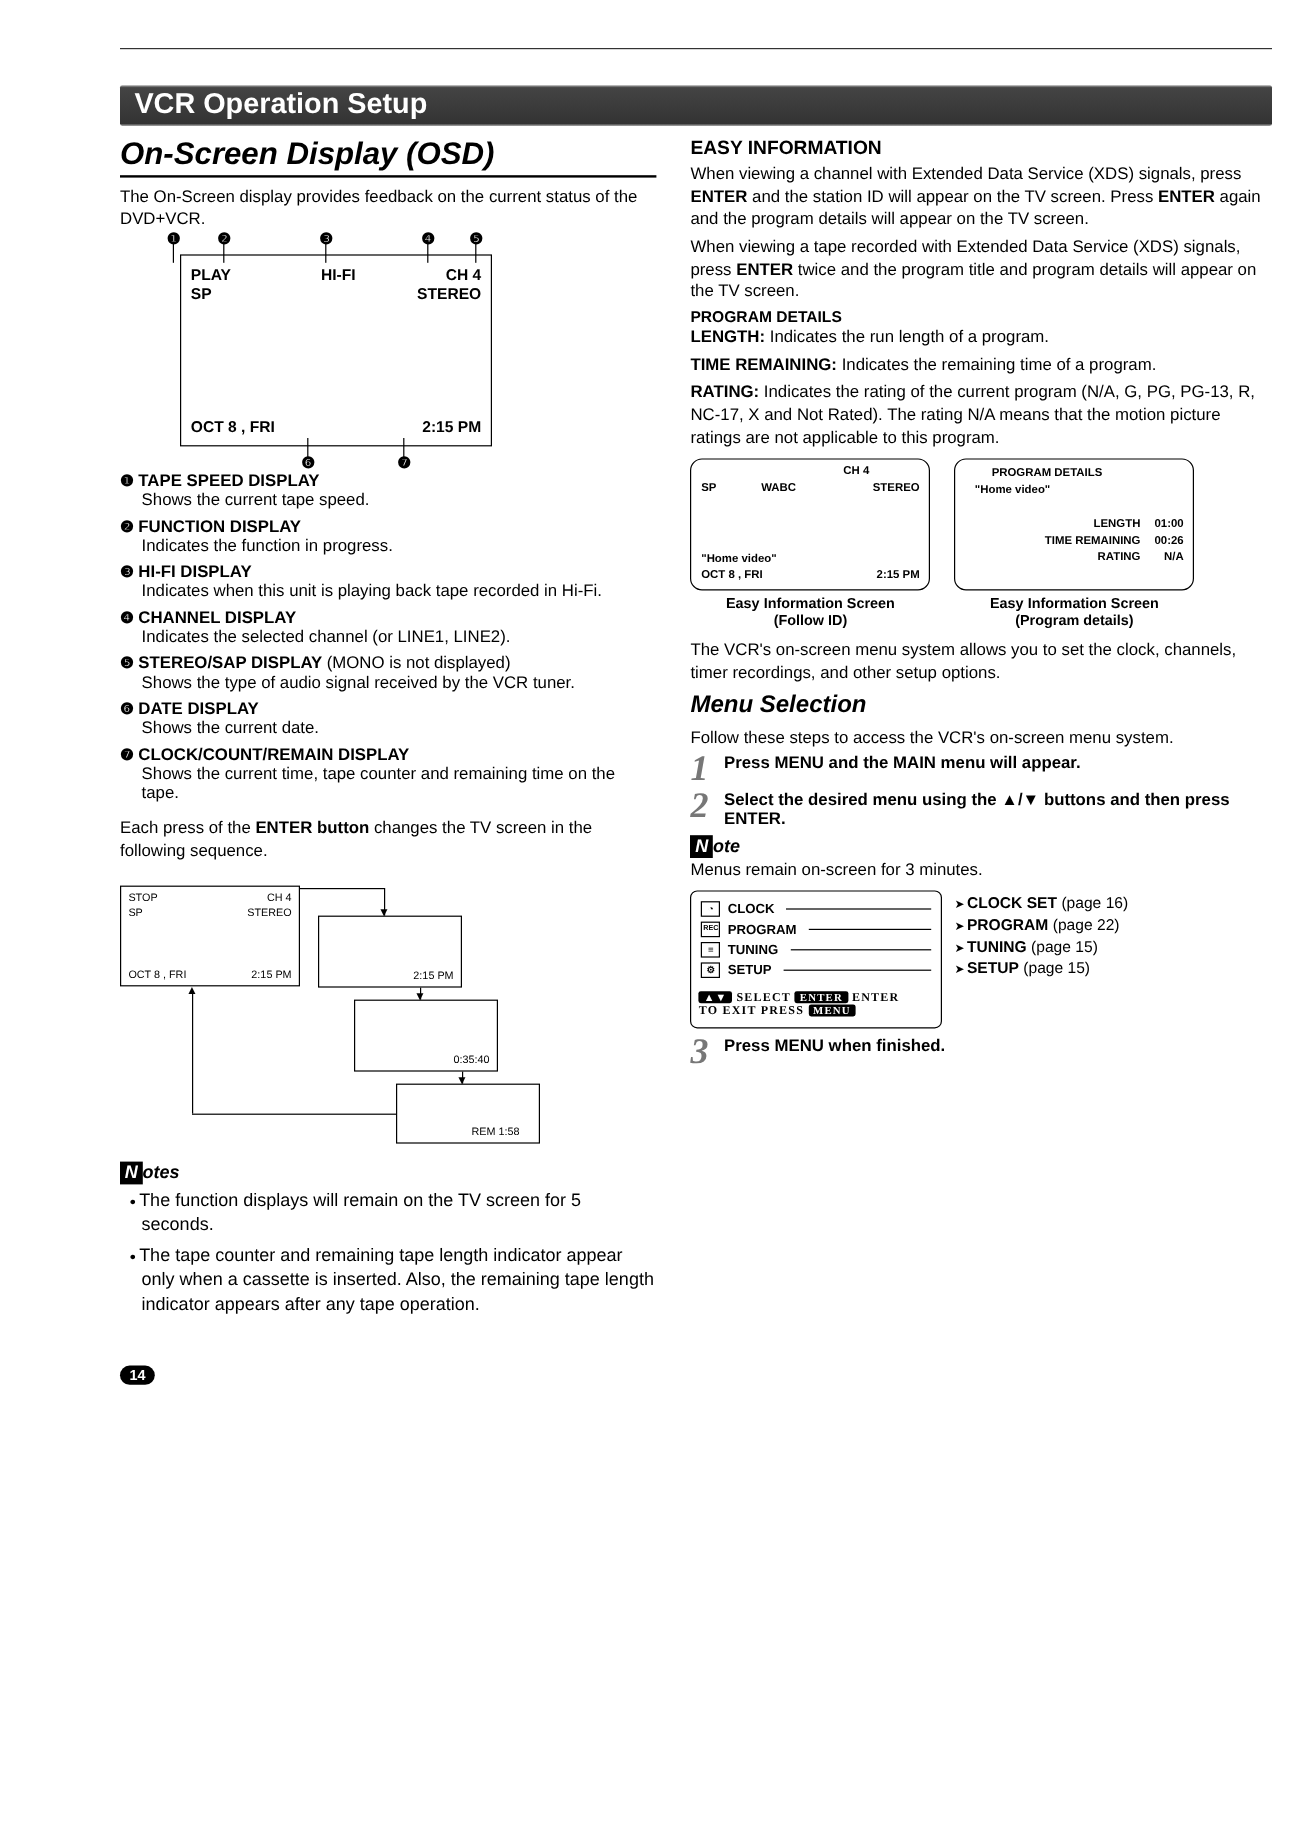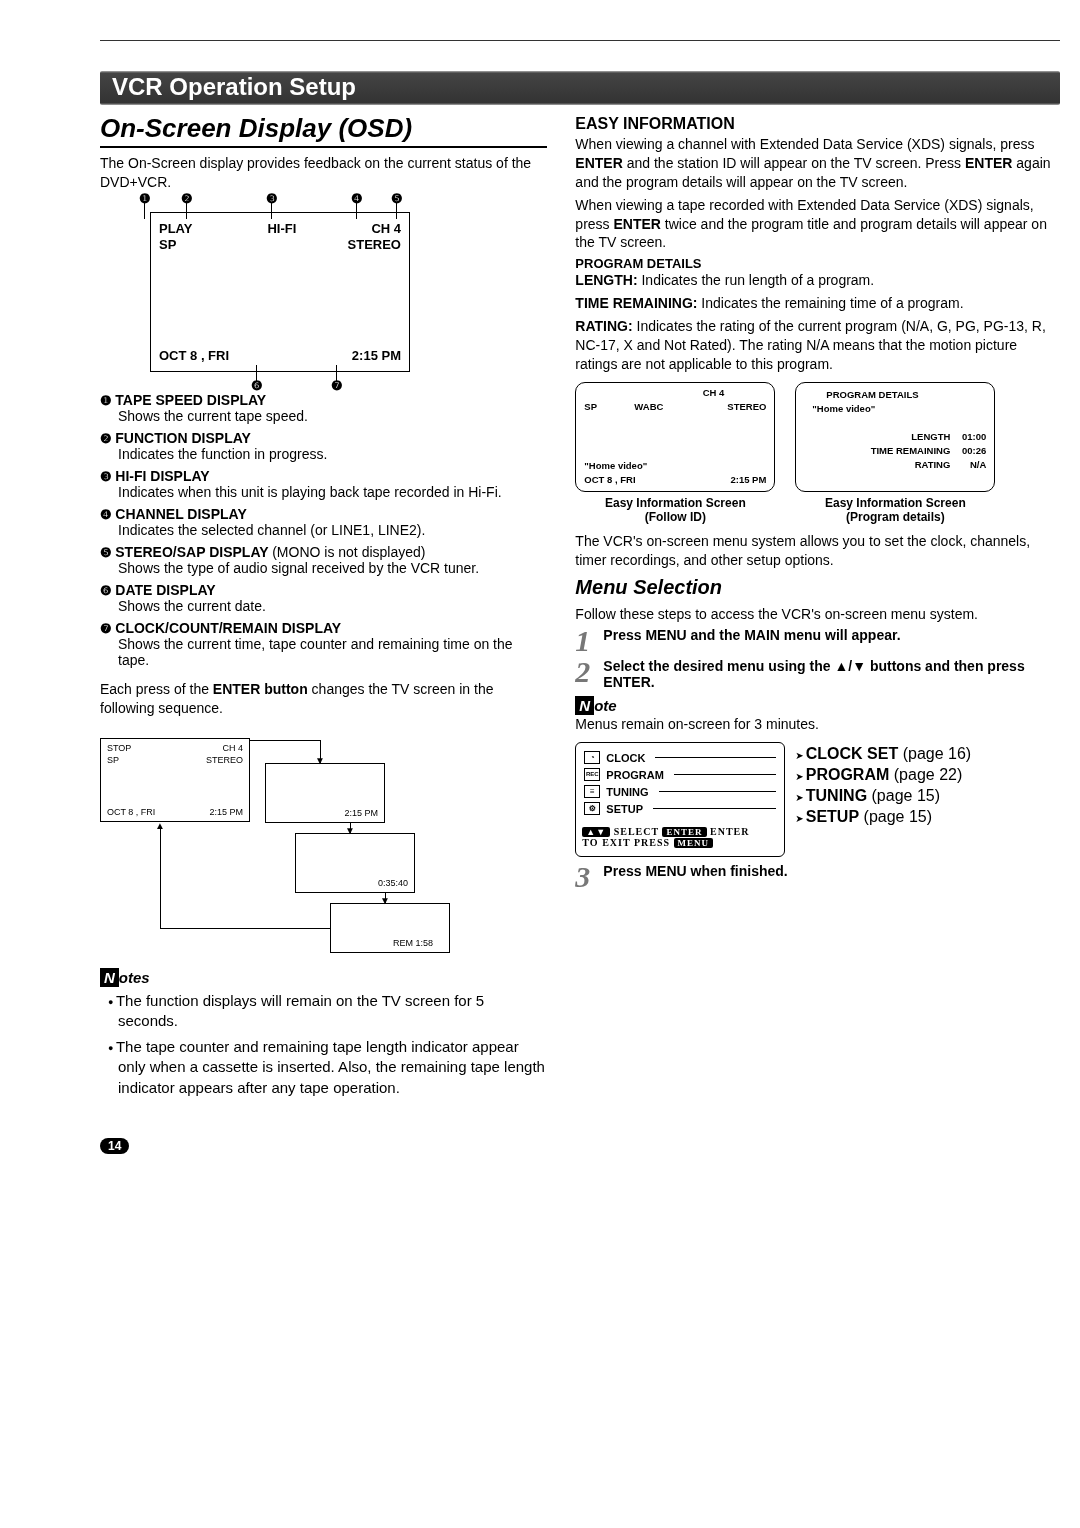--- a/index.html
+++ b/index.html
@@ -37,21 +37,21 @@
   .step { display:flex; gap:6px; margin:4px 0; }
   .step-num { font-family:Georgia,serif; font-weight:bold; font-style:italic; font-size:30px; color:#777; line-height:0.9; width:22px; }
   .step-text { font-size:14px; font-weight:bold; flex:1; }
   .main-menu-sec { margin-top:8px; }
   .mm-box { border:1.5px solid #000; border-radius:6px; width:210px; padding:6px 6px 8px; font-family:Arial; font-size:11px; font-weight:bold; }
   .mm-row { display:flex; align-items:center; gap:6px; padding:2px 2px; }
   .mm-icon { display:inline-block; width:16px; height:13px; border:1.5px solid #000; font-size:8px; text-align:center; line-height:11px; }
   .mm-foot { margin-top:9px; font-size:10px; letter-spacing:1px;font-family:Liberation Serif, serif; }
   .mm-foot .pill { background:#000; color:#fff; padding:0 4px; border-radius:2px; font-size:9px; }
   .mm-wrap { display:flex; gap:10px; align-items:flex-start; }
-  .mm-targets { font-size:16px; }
+  .mm-targets { font-size:13px; }
   .mm-targets div { margin:3px 0; }
   .mm-targets .arrow::before { content:"➤"; font-size:10px; margin-right:2px; }
   .page-num-badge { margin-top:34px; }
   .page-num-badge span { display:inline-block; background:#000; color:#fff; font-weight:bold; font-size:12px; padding:1px 8px; border-radius:9px; }
   .bold { font-weight:bold; }
   .arrowhead { font-size:10px; }
   .conn-line { position:absolute; background:#000; }
 </style>
 </head>
 <body>

